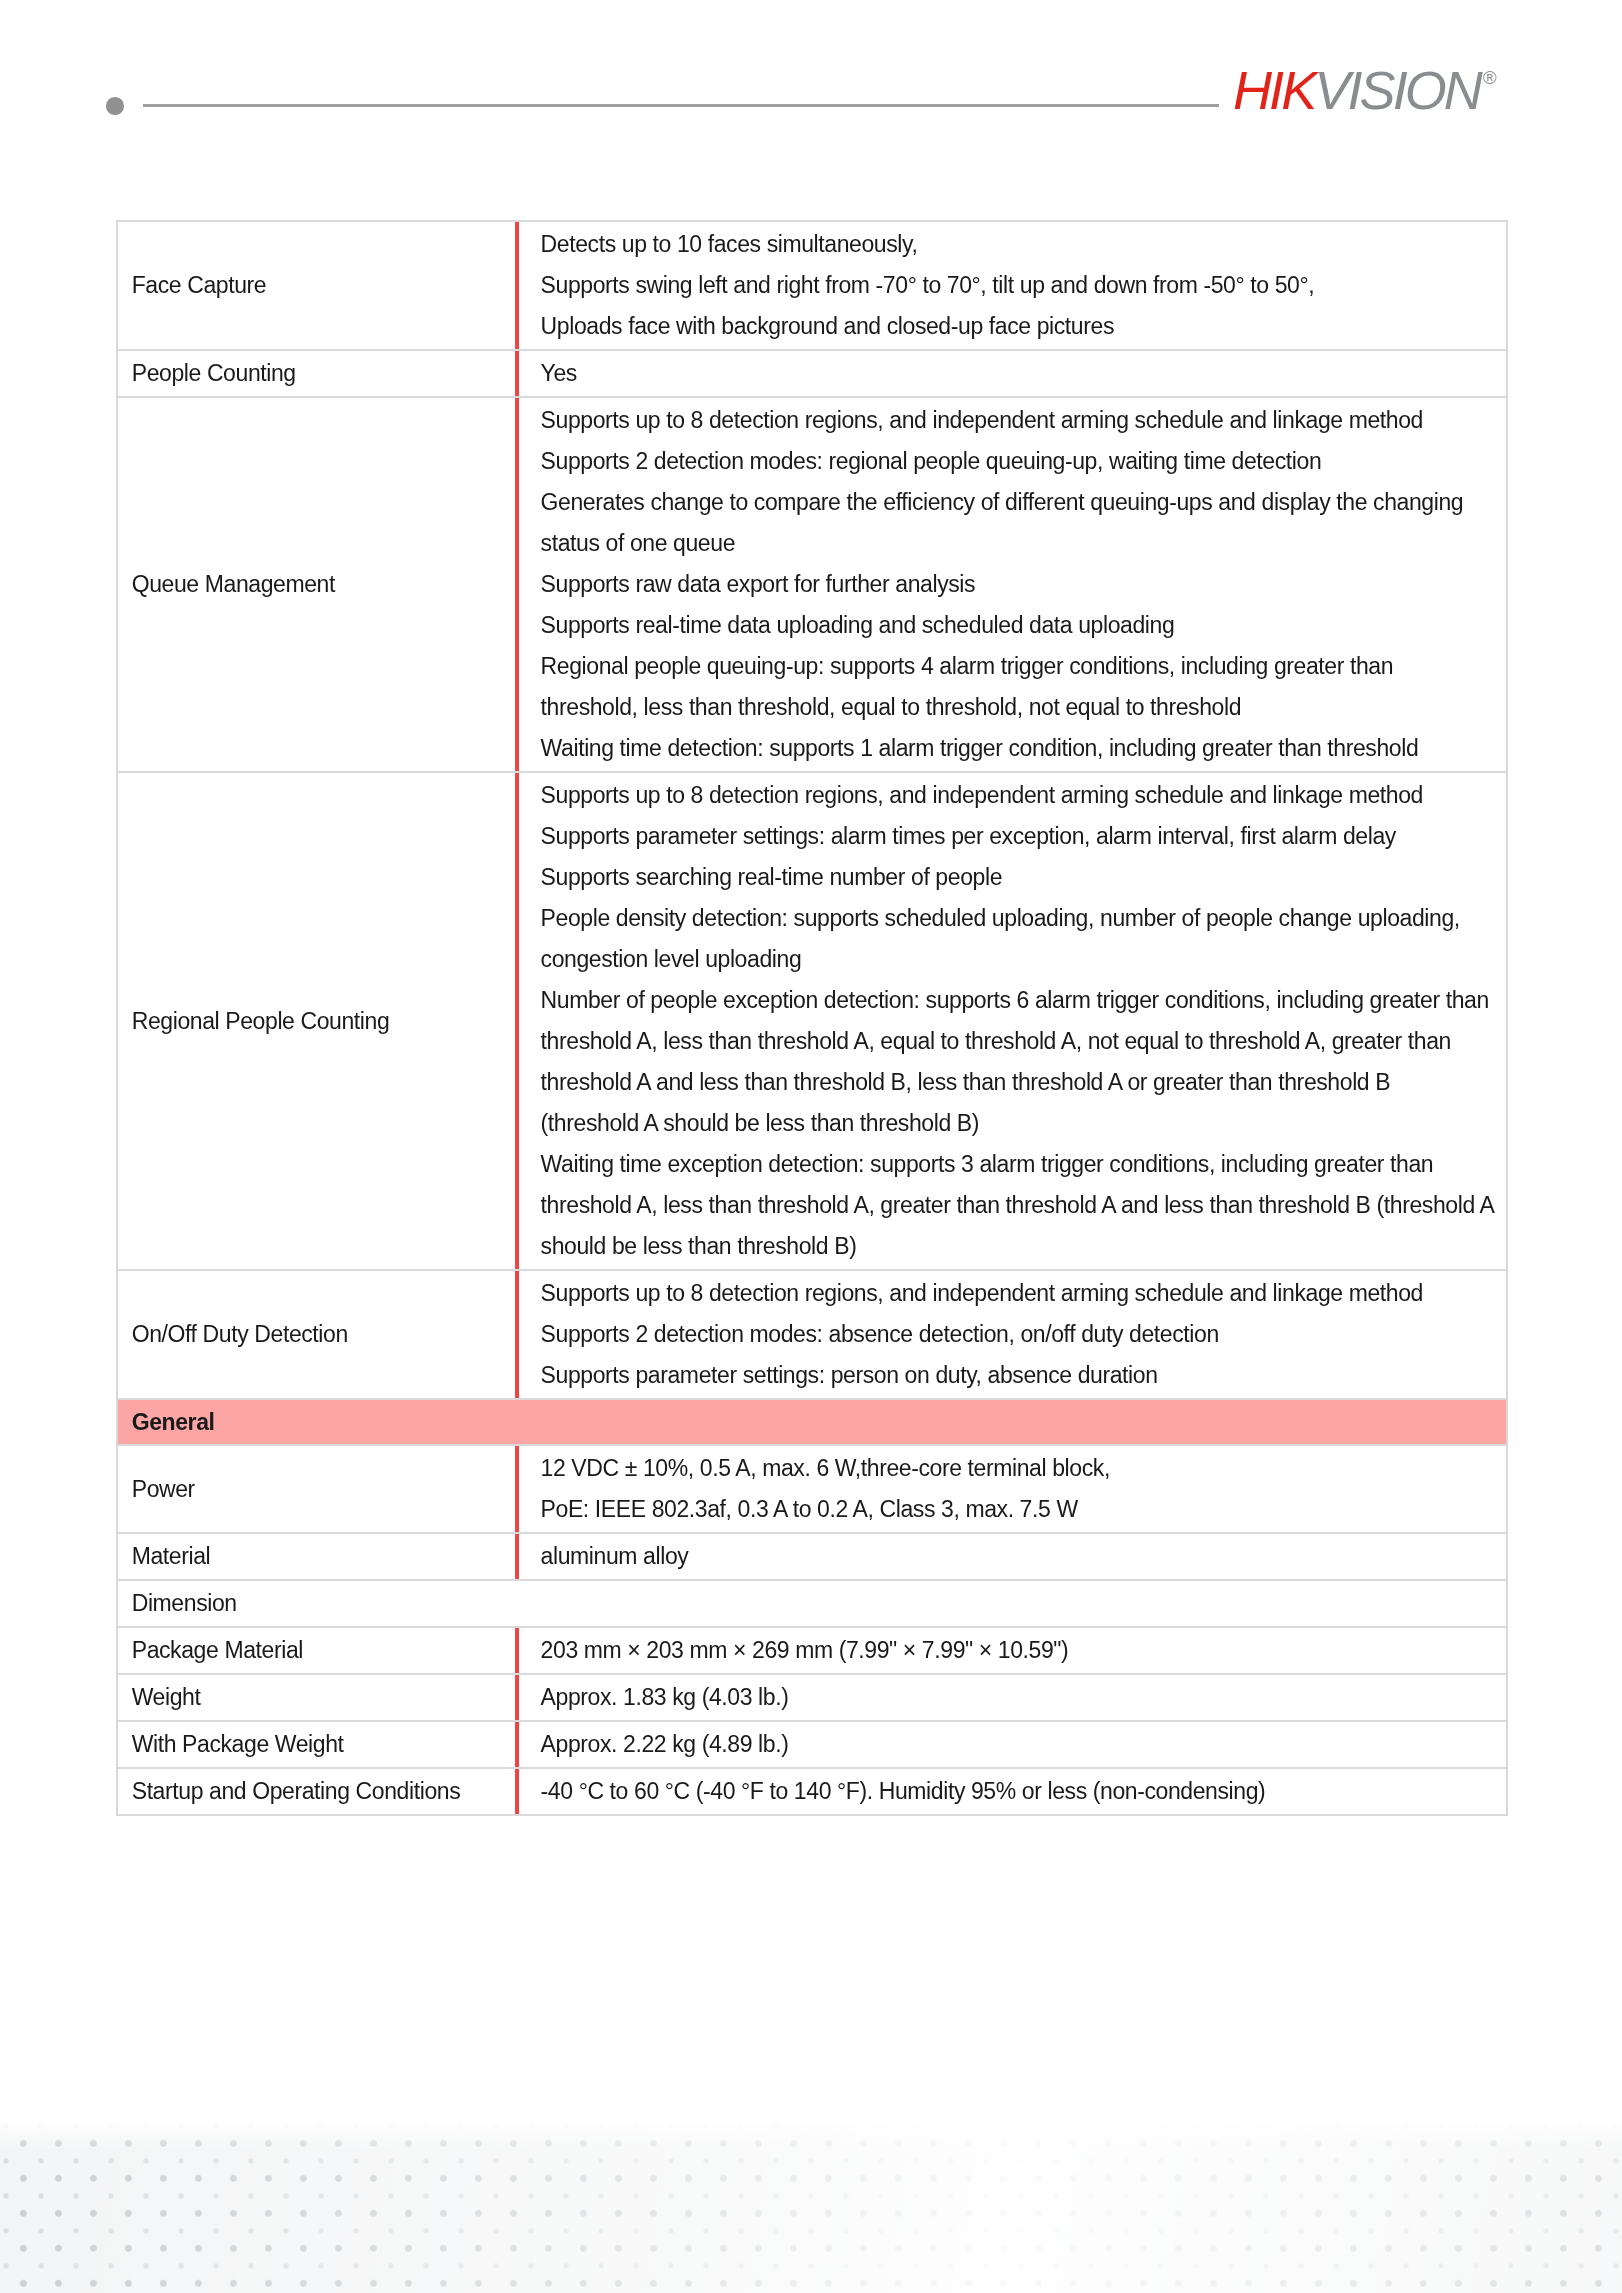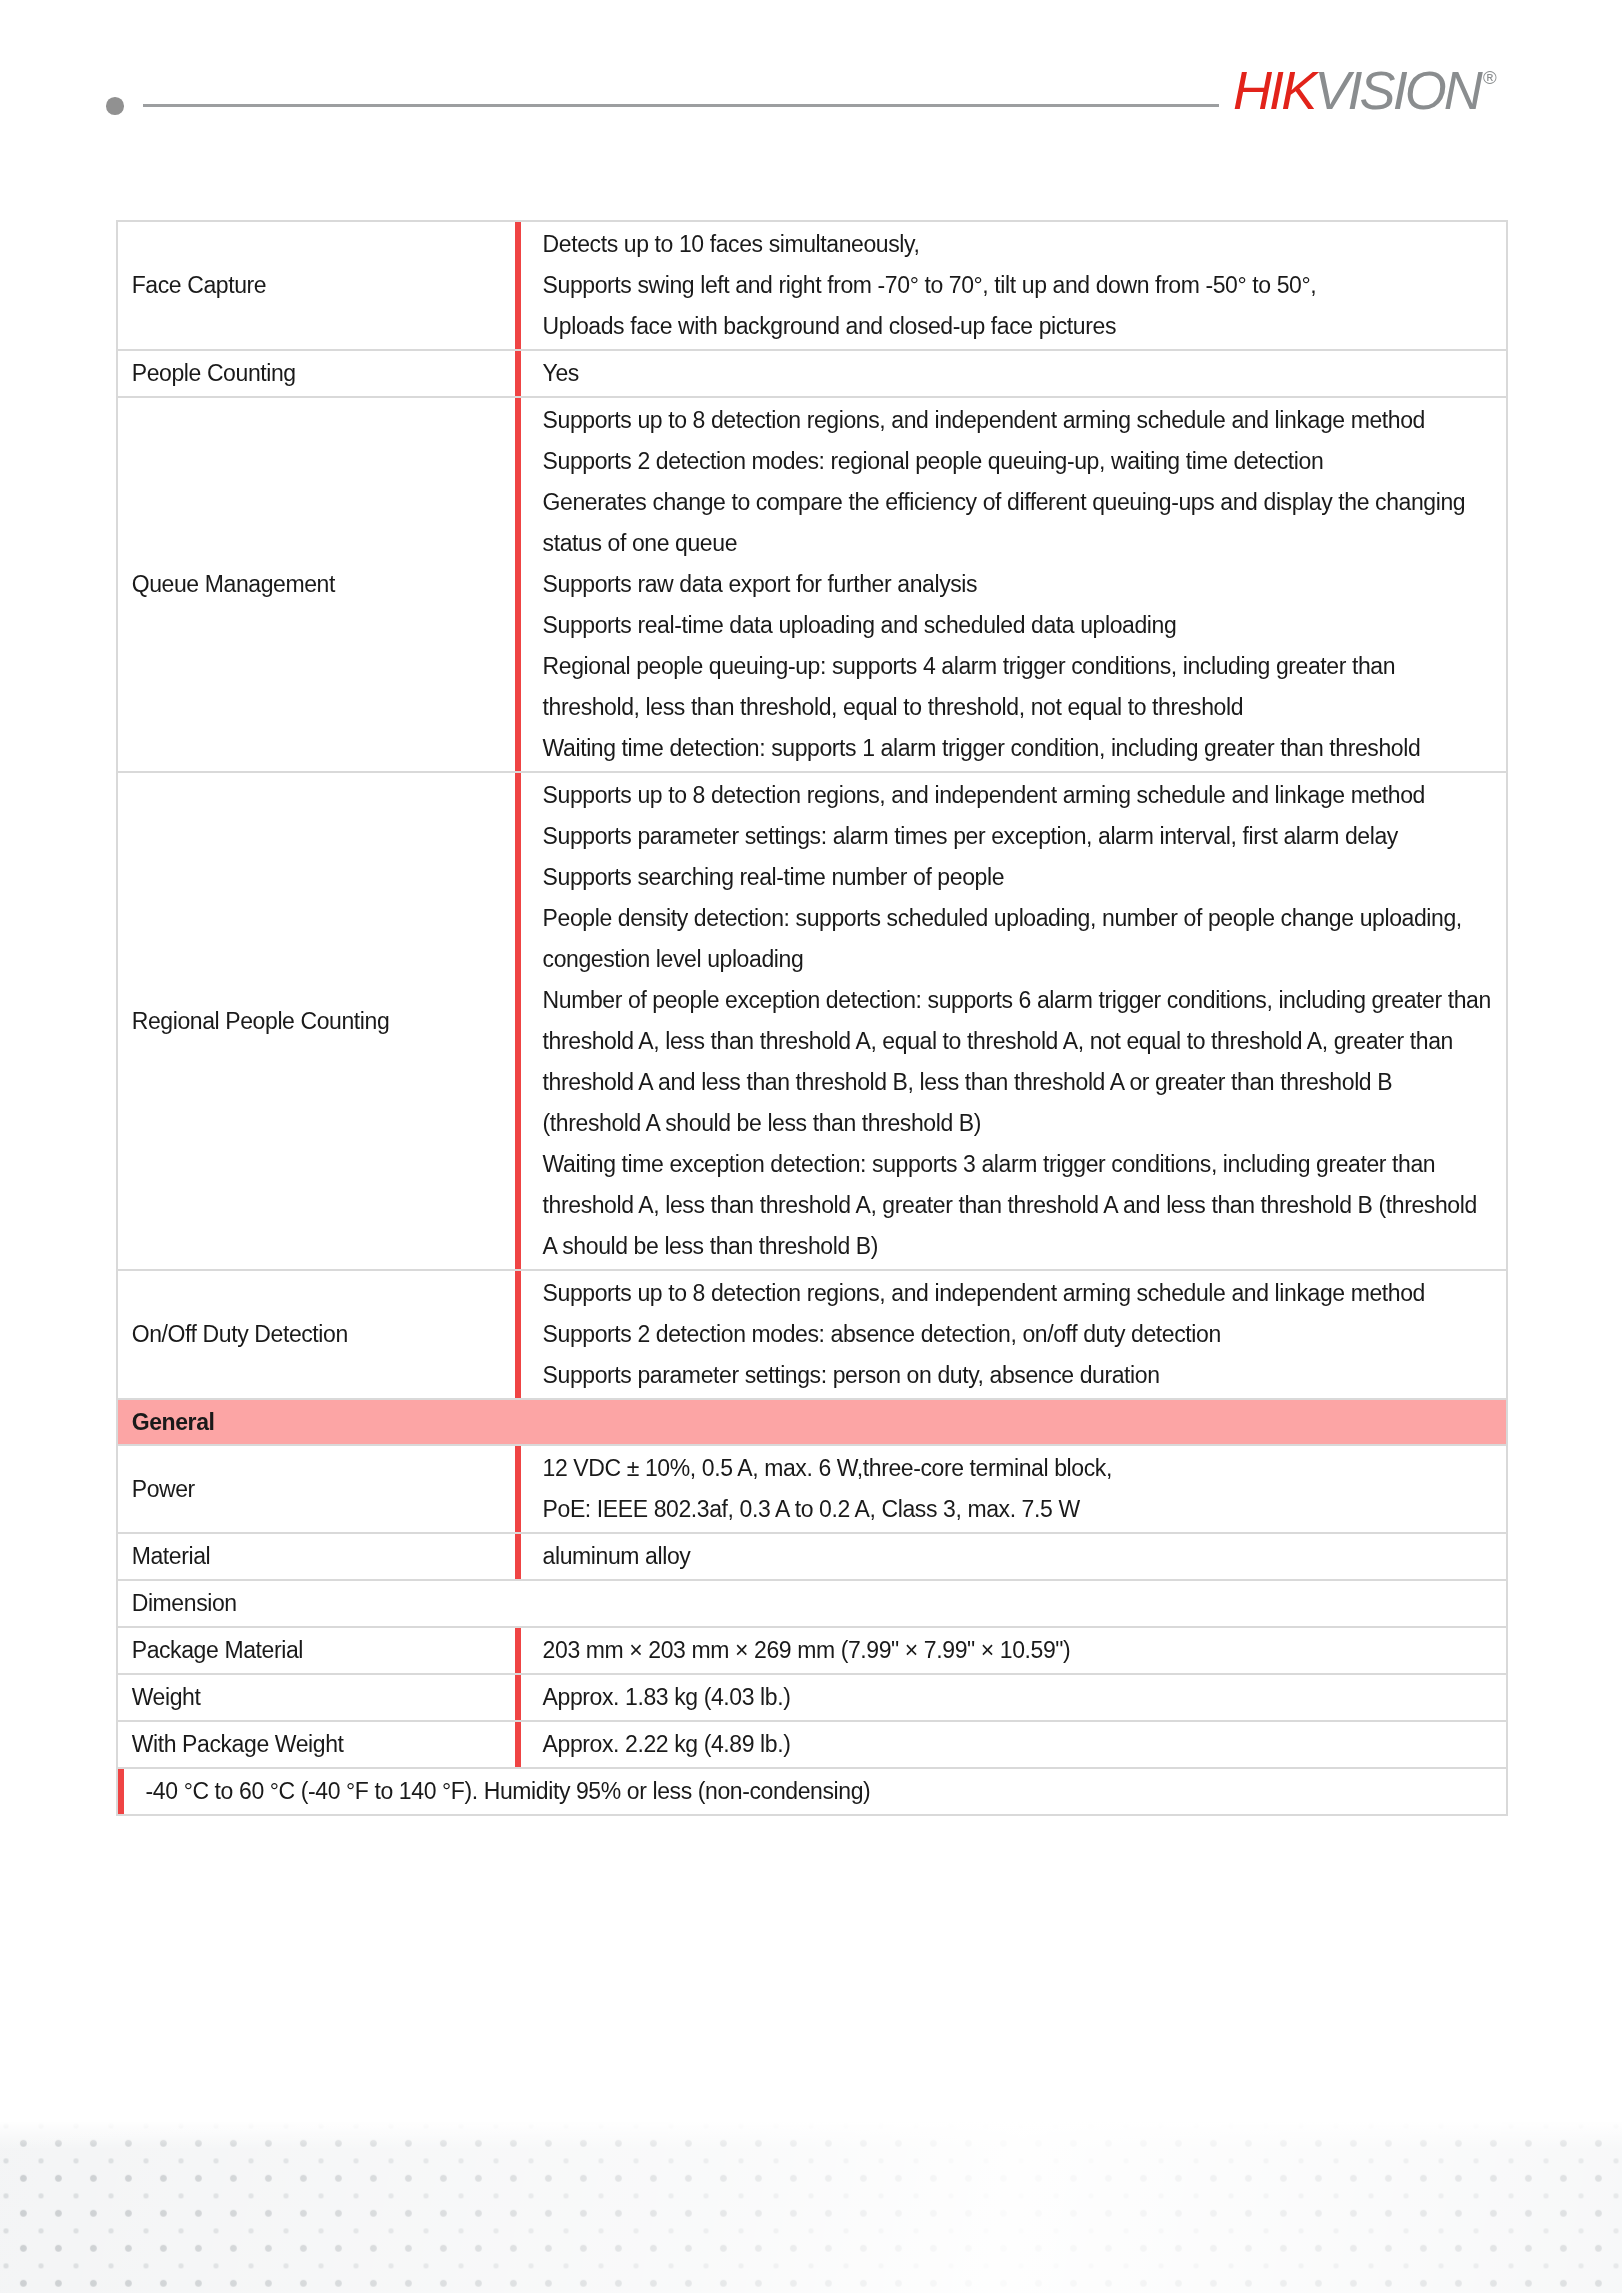--- a/index.html
+++ b/index.html
@@ -49,21 +49,21 @@
   .row { display: flex; }
   .row + .row { border-top: 2px solid #d9d9d9; }
   .cell-label {
     width: 397px; flex: 0 0 397px;
     display: flex; align-items: center;
     padding: 2.9px 54px 2.9px 13.7px;
     line-height: 39px;
   }
   .cell-value {
     flex: 1;
-    border-left: 6px solid #ef4444;
+    border-left: 4px solid #ef4444;
     padding: 2px 11.8px 2px 21.6px;
     display: flex; flex-direction: column; justify-content: center;
     line-height: 41px;
   }
   .cell-value p { margin: 0; }
   .sec-row {
     display: block;
     background: #fca5a5;
     font-weight: bold;
     padding: 2px 0 2px 13.7px;
@@ -182,20 +182,21 @@
         <p>Approx. 1.83 kg (4.03 lb.)</p>
       </div>
     </div>
     <div class="row">
       <div class="cell-label">With Package Weight</div>
       <div class="cell-value">
         <p>Approx. 2.22 kg (4.89 lb.)</p>
       </div>
     </div>
     <div class="row">
+      <div class="cell-label">Startup and Operating Conditions</div>
       <div class="cell-value">
         <p>-40 °C to 60 °C (-40 °F to 140 °F). Humidity 95% or less (non-condensing)</p>
       </div>
     </div>
   </div>
 
 <div class="bottom-decor"></div>
 
 
 </body></html>

